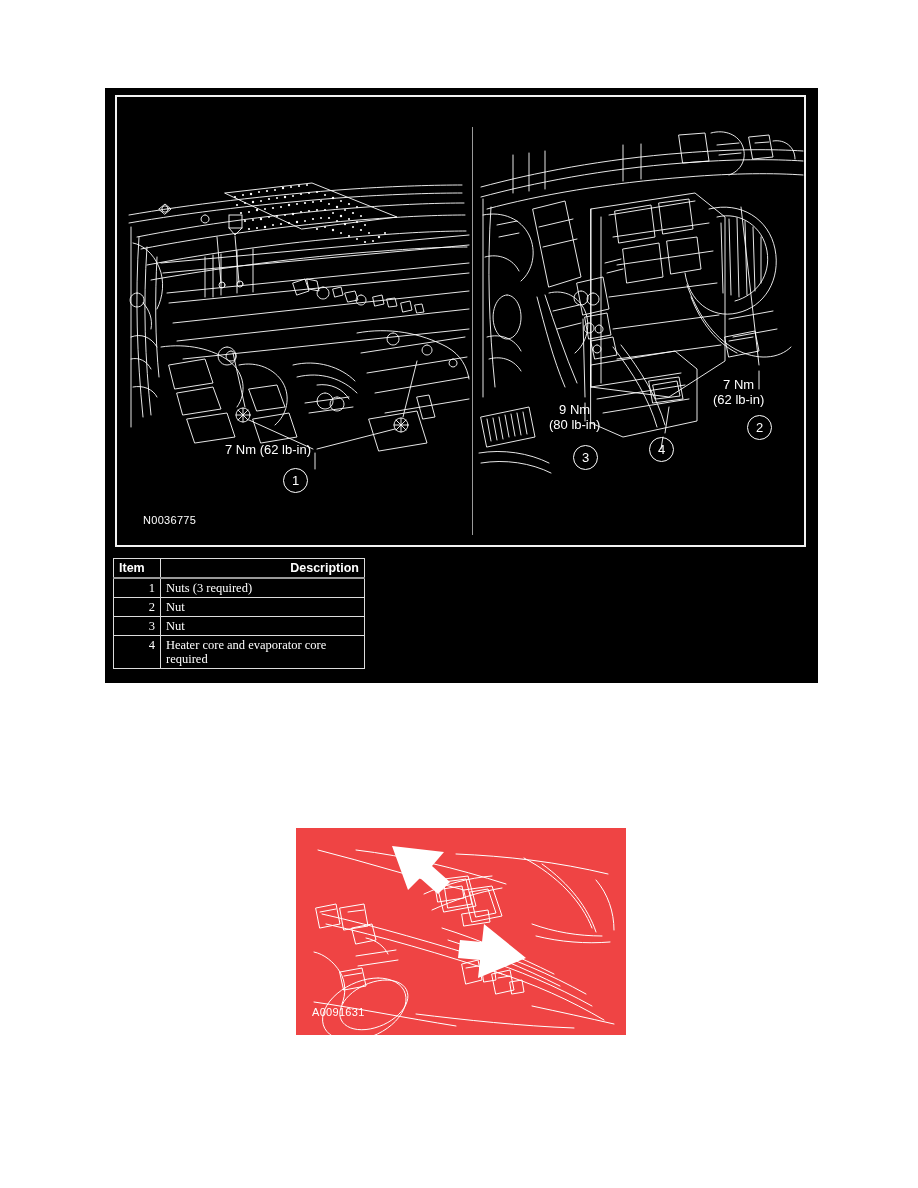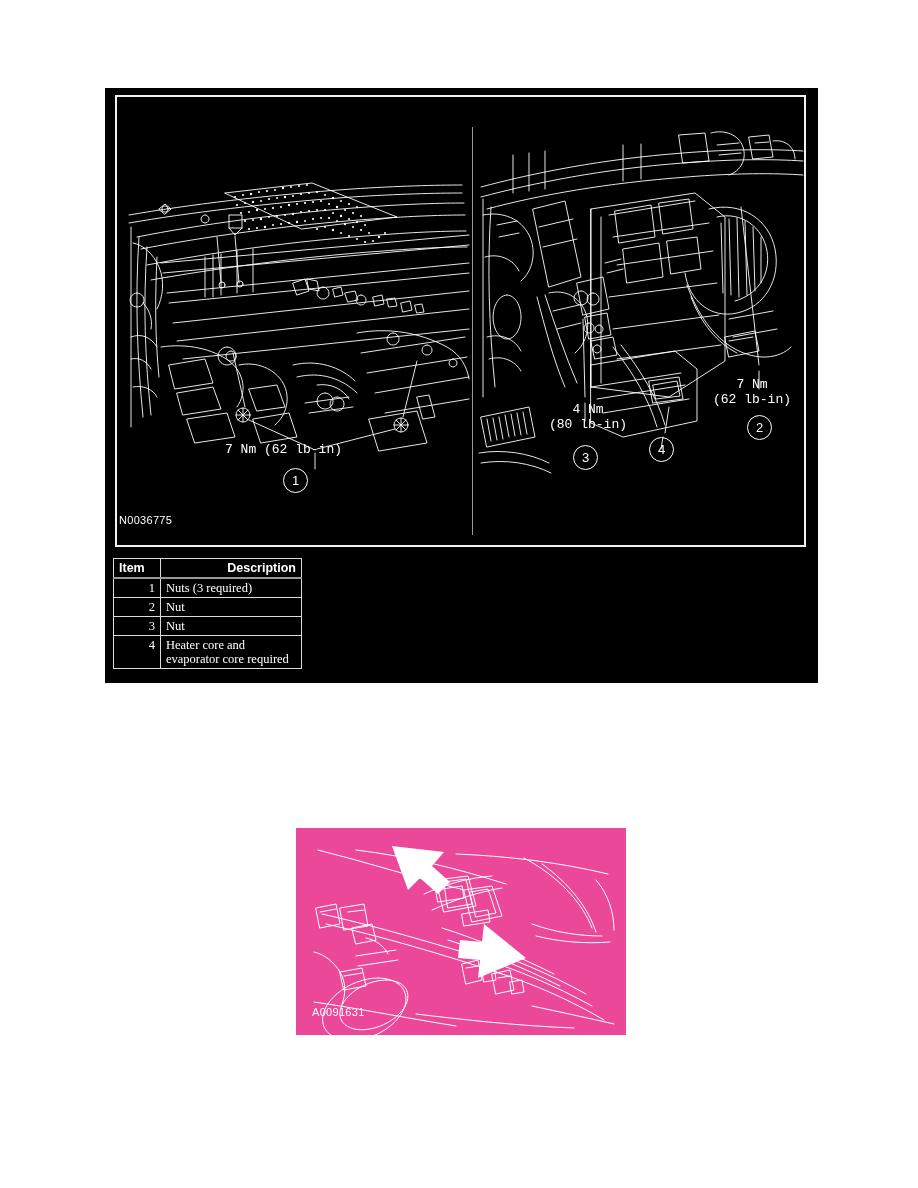--- a/index.html
+++ b/index.html
@@ -49,21 +49,21 @@
   }
   #panel-left  { left: 0px;   width: 355px; }
   #panel-right { left: 356px; width: 335px; }
 
   .lineart { position: absolute; left: 0; top: 0; }
 
   
   .torque-label {
     position: absolute;
     color: #ffffff;
-    font-family: Liberation Mono, monospace;
+    font-family: Liberation Sans, sans-serif;
     font-size: 13px;
     line-height: 15px;
     white-space: pre;
     letter-spacing: 0px;
   }
   .callout-bubble {
     position: absolute;
     width: 25px;
     height: 25px;
     border: 1.6px solid #ffffff;
@@ -82,21 +82,21 @@
     font-family: "Liberation Sans", sans-serif;
     font-size: 11px;
     letter-spacing: 0.3px;
   }
 
   
   #parts-table {
     position: absolute;
     left: 113px;
     top: 558px;
-    width: 189px;
+    width: 252px;
     border-collapse: collapse;
     background: #000000;
     color: #ffffff;
   }
   #parts-table th, #parts-table td {
     border: 1px solid #dcdcdc;
     padding: 2px 5px;
     vertical-align: top;
     font-size: 12px;
     line-height: 14px;
@@ -116,21 +116,21 @@
   #parts-table th.col-item { text-align: left; }
   tr.row-last td { border-top: 2px solid #9a9a9a; }
 
   
   #figure-2 {
     position: absolute;
     left: 296px;
     top: 828px;
     width: 330px;
     height: 207px;
-    background: #ec4899;
+    background: #ef4444;
   }
 </style>
 </head>
 <body>
 
 <div id="figure-1">
 
   <div id="figure-1-frame">
 
     <div id="figure-1-divider"></div>
@@ -444,35 +444,35 @@
           <path d="M110 222 L112 300"></path>
 
           <path d="M196 310 L192 336"></path>
 
           <path d="M112 306 L112 324"></path>
           <path d="M190 340 L188 352"></path>
           <path d="M286 274 L286 292"></path>
         </g>
       </svg>
 
-      <div class="torque-label" style="left:76px; top:305px; text-align:center;">4 Nm
+      <div class="torque-label" style="left:76px; top:305px; text-align:center;">9 Nm
 (80 lb-in)</div>
 
       <div class="torque-label" style="left:240px; top:280px; text-align:center;">7 Nm
 (62 lb-in)</div>
 
       <div class="callout-bubble" style="left:100px; top:348px;">3</div>
 
       <div class="callout-bubble" style="left:176px; top:340px;">4</div>
 
       <div class="callout-bubble" style="left:274px; top:318px;">2</div>
     </div>
   </div>
 
-  <div class="figure-id" style="left:14px; top:426px;">N0036775</div>
+  <div class="figure-id" style="left:38px; top:426px;">N0036775</div>
 </div>
 
 <table id="parts-table">
   <thead>
     <tr>
       <th class="col-item">Item</th>
       <th>Description</th>
     </tr>
   </thead>
   <tbody>

